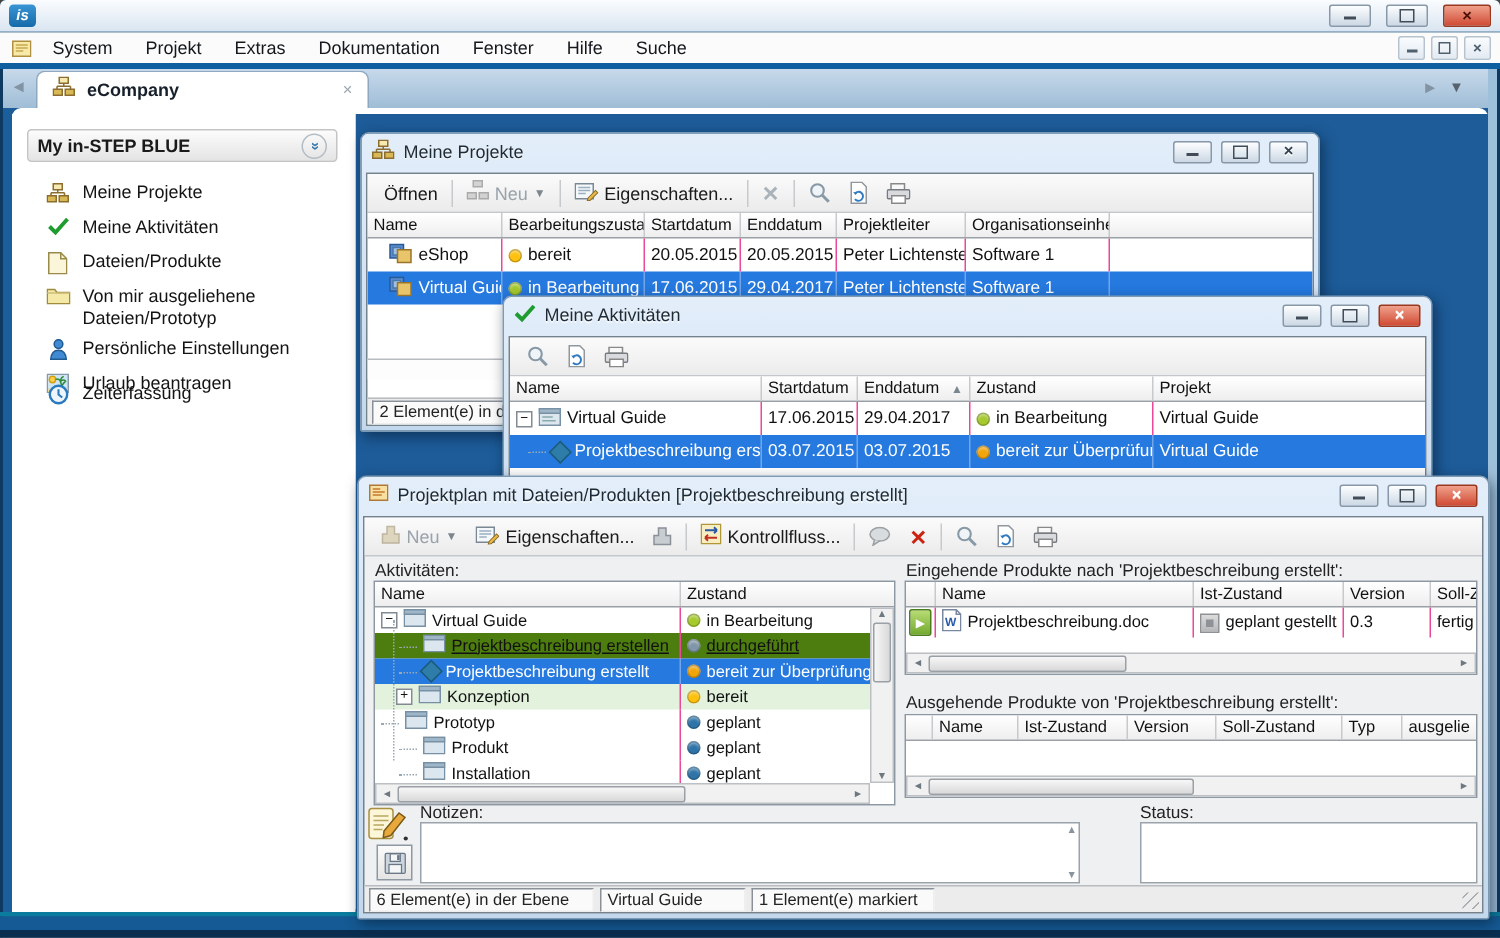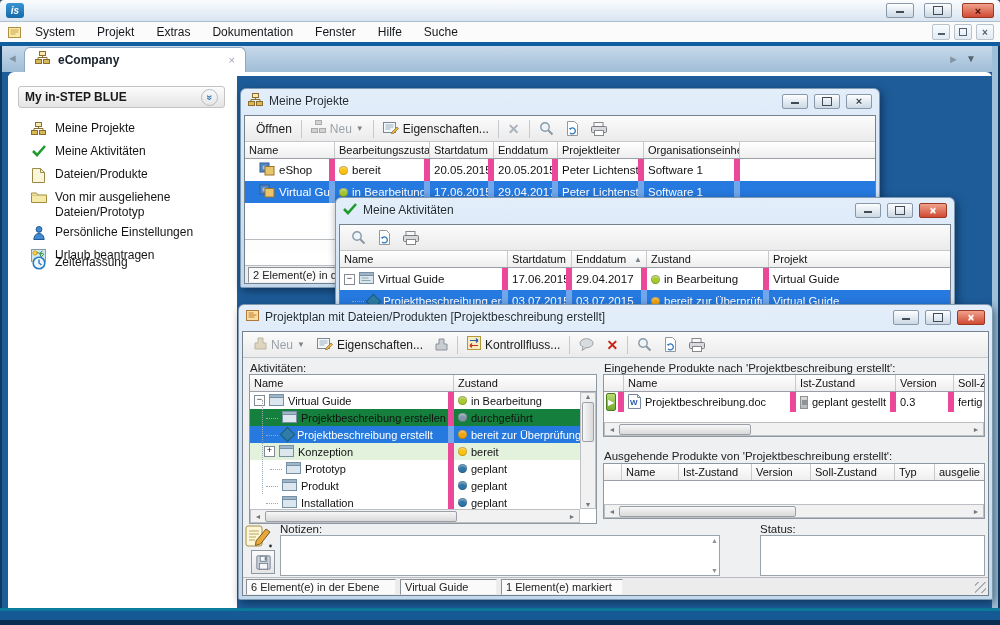--- a/index.html
+++ b/index.html
@@ -70,21 +70,21 @@
   .tbsep{width:1px;height:18px;background:#c6cacc;margin:0 3px;}
   .dis{color:#9aa2aa;}
   .caret{font-size:8px;color:#7d868e;}
   
   .thead{display:flex;background:linear-gradient(#ffffff,#eeeeee);border-bottom:1px solid #9aa0a6;
     height:17px;font-size:11px;color:#111;box-sizing:border-box;}
   .th{border-right:1px solid #c6cacc;padding:0 4px;display:flex;align-items:center;
     overflow:hidden;white-space:nowrap;box-sizing:border-box;}
   .tr{display:flex;height:22px;font-size:11.5px;color:#111;white-space:nowrap;box-sizing:border-box;}
   .tr17{height:17px;font-size:11px;}
-  .td{border-right:6px solid #ec4899;padding:0 4px;display:flex;align-items:center;gap:4px;
+  .td{border-right:1px solid #ec4899;padding:0 4px;display:flex;align-items:center;gap:4px;
     overflow:hidden;box-sizing:border-box;}
   .sel{background:#2579df;color:#fff;}
   .sel .td{border-right-color:rgba(255,255,255,.35);}
   .dot{width:9px;height:9px;border-radius:50%;display:inline-block;flex:none;
     box-shadow:inset 0 0 0 1px rgba(0,0,0,.22), inset 0 2px 2px rgba(255,255,255,.45);}
   .sort{font-size:8px;color:#7a868e;margin-left:auto;}
   .expbox{width:9px;height:9px;border:1px solid #828a92;background:#fff;flex:none;
     font-size:9px;line-height:7px;text-align:center;color:#111;}
   .stub{width:12px;height:8px;border-bottom:1px dotted #9aa8b4;flex:none;margin-bottom:7px;}
   .diamond{width:9px;height:9px;background:#2d7da8;border:1px solid #1b5a7e;transform:rotate(45deg);flex:none;}
@@ -105,21 +105,21 @@
   .xred{color:#cc2211;font-weight:bold;font-size:14px;}
   .xgray{color:#aab2ba;font-weight:bold;font-size:14px;}
   .grip{position:absolute;right:2px;bottom:2px;width:11px;height:11px;
     background:repeating-linear-gradient(135deg,transparent 0 2px,#a8aeb4 2px 3px,transparent 3px 5px);}
   .playbtn{width:16px;height:16px;border:1px solid #4c7c1c;border-radius:2px;
     background:linear-gradient(#b8dc74,#74aa30);color:#fff;font-size:8px;
     display:flex;align-items:center;justify-content:center;}
   .statesq{width:11px;height:11px;border:1px solid #8e9296;background:linear-gradient(#dcdcdc,#b6b8ba);
     display:flex;align-items:center;justify-content:center;}
   .statesq i{display:block;width:5px;height:5px;background:#8e9296;}
-  .rowgray{background:#15803d;}
+  .rowgray{background:#4d7c0f;text-decoration:underline;}
   .rowgreen{background:#e2f2dd;}
 </style>
 </head>
 <body>
 
 <div id="root">
 
   <div class="abs" id="titlebar">
     <span id="applogo">is</span>
     <span id="apptitle">in-STEP BLUE</span>
@@ -461,21 +461,21 @@
         <span class="td" style="width:75px">03.07.2015</span>
         <span class="td" style="width:122px">
             <span class="dot" style="background: rgb(242, 165, 10);"></span>
             <span>bereit zur Überprüfung</span>
           </span>
         <span class="td" style="flex:1;border-right:none">Virtual Guide</span>
       </div>
     </div>
   </div>
 
-  <div class="win" style="left:238px;top:304px;width:755px;height:296px;z-index:4">
+  <div class="win" style="left:238px;top:317px;width:755px;height:296px;z-index:4">
     <div class="tbar">
       <span><svg width="13" height="13" viewBox="0 0 13 13">
             <rect x="0.5" y="1.5" width="12" height="10" fill="#f7e0a0" stroke="#b07838"></rect>
             <path d="M2.5 4h5M2.5 6h8M2.5 8h6" stroke="#c87830"></path>
           </svg></span>
       <span class="ttl">Projektplan mit Dateien/Produkten [Projektbeschreibung erstellt]</span>
       <span class="wbtn" style="width:26px">
           <span class="glyph-min"></span>
         </span>
       <span class="wbtn" style="width:26px">
@@ -602,21 +602,21 @@
                   <rect x="0.5" y="0.5" width="14" height="3" fill="#9fb6c8" stroke="#7890a4"></rect>
                 </svg></span>
               <span>Konzeption</span>
             </span>
           <span class="td" style="flex:1;border-right:none">
               <span class="dot" style="background: rgb(254, 193, 13);"></span>
               <span>bereit</span>
             </span>
         </div>
         <div class="tr tr17">
-          <span class="td" style="width:204px;padding-left:20px">
+          <span class="td" style="width:204px;padding-left:4px">
               <span class="stub"></span>
               <span><svg width="15" height="12" viewBox="0 0 15 12">
                   <rect x="0.5" y="0.5" width="14" height="11" fill="#dce6ee" stroke="#7890a4"></rect>
                   <rect x="0.5" y="0.5" width="14" height="3" fill="#9fb6c8" stroke="#7890a4"></rect>
                 </svg></span>
               <span>Prototyp</span>
             </span>
           <span class="td" style="flex:1;border-right:none">
               <span class="dot" style="background: rgb(46, 116, 168);"></span>
               <span>geplant</span>

